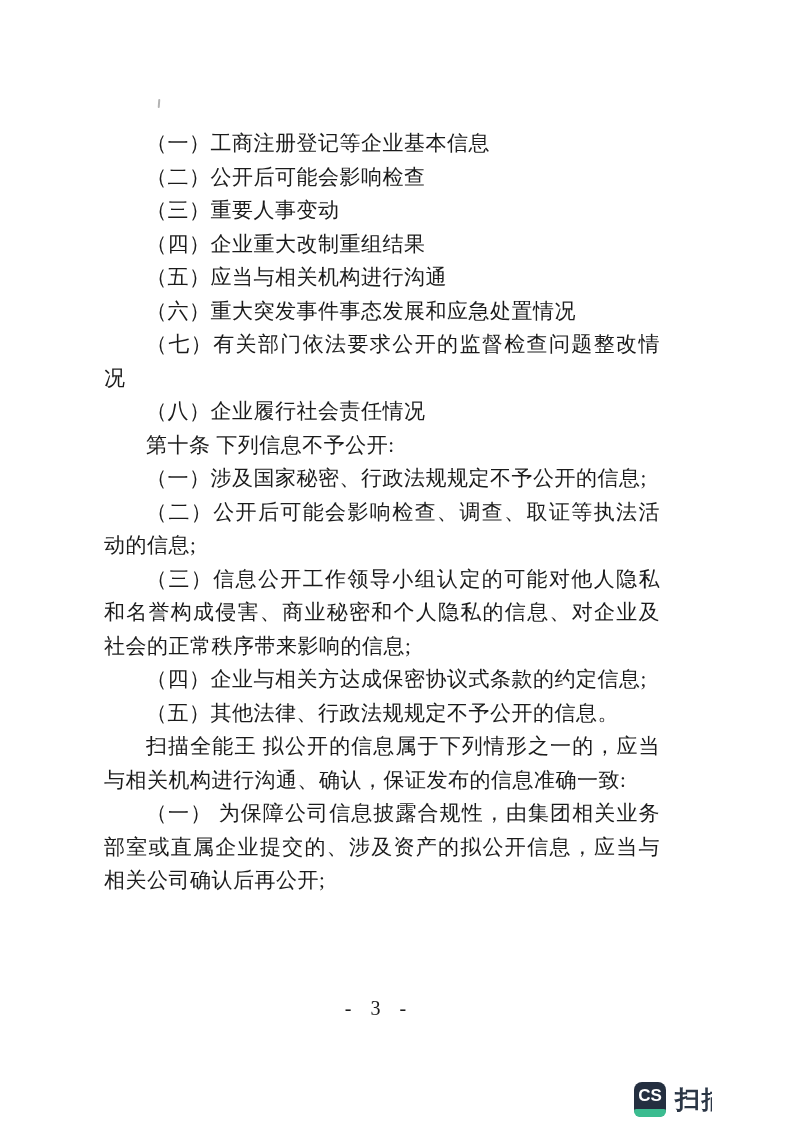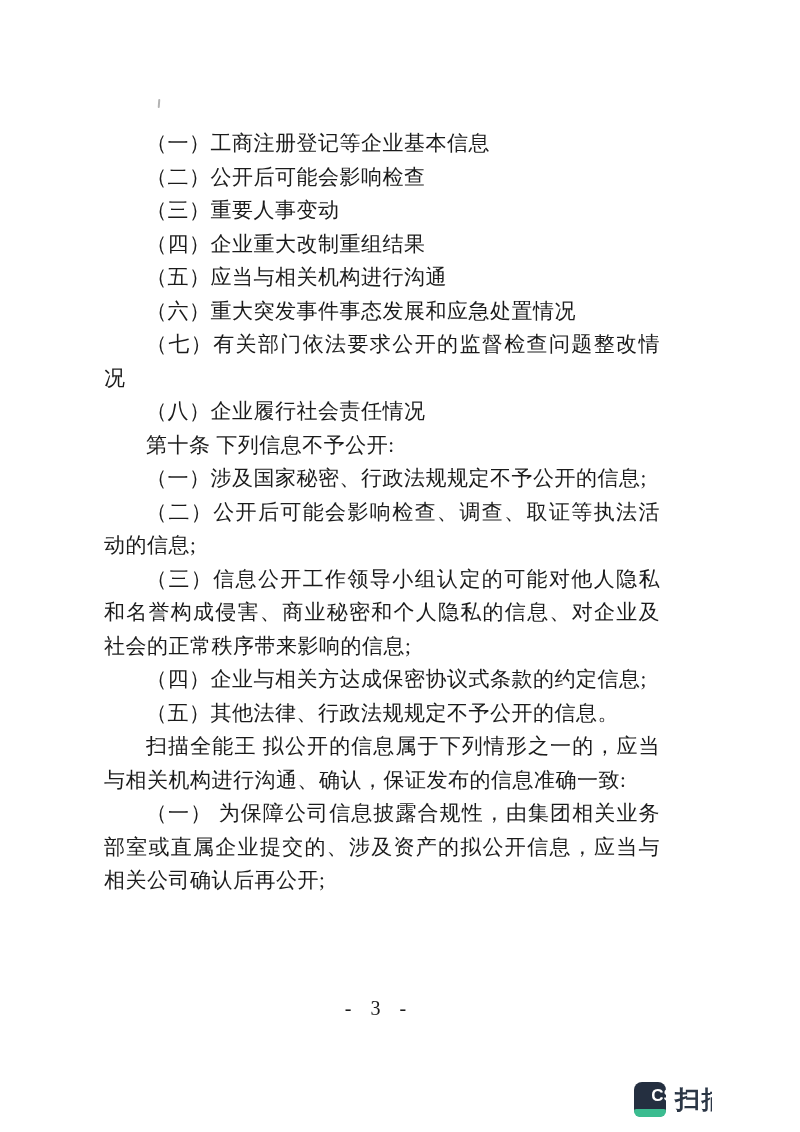--- a/index.html
+++ b/index.html
@@ -80,21 +80,21 @@
     position: absolute;
     left: 0;
     bottom: 0;
     width: 32px;
     height: 8px;
     background: #3bbc90;
     border-radius: 3px 3px 8px 8px;
   }
   .cs-logo .cs-letters {
     position: absolute;
-    left: 13px;
+    left: 0;
     top: 1px;
     width: 32px;
     height: 26px;
     display: flex;
     align-items: center;
     justify-content: center;
     color: #ffffff;
     font-family: "Liberation Sans", sans-serif;
     font-weight: bold;
     font-size: 17px;

